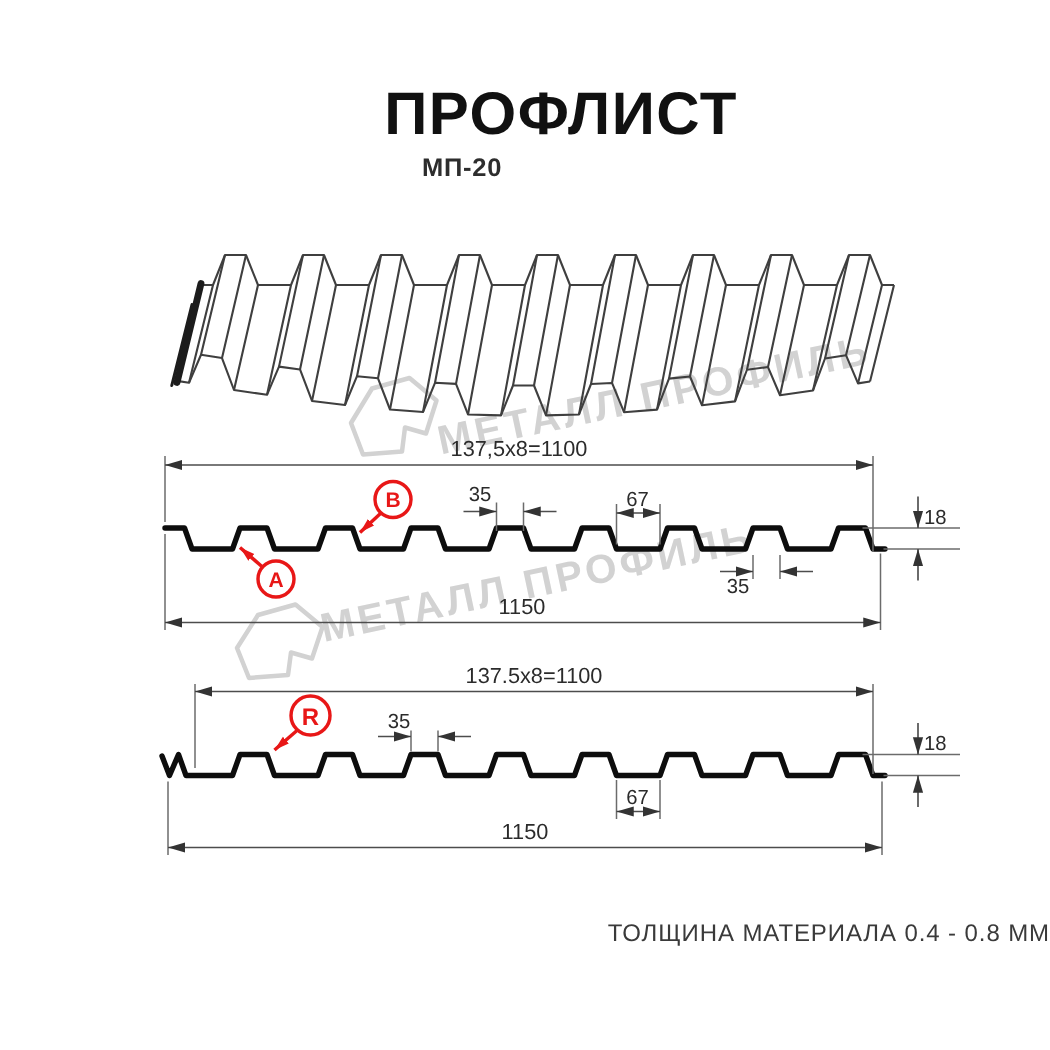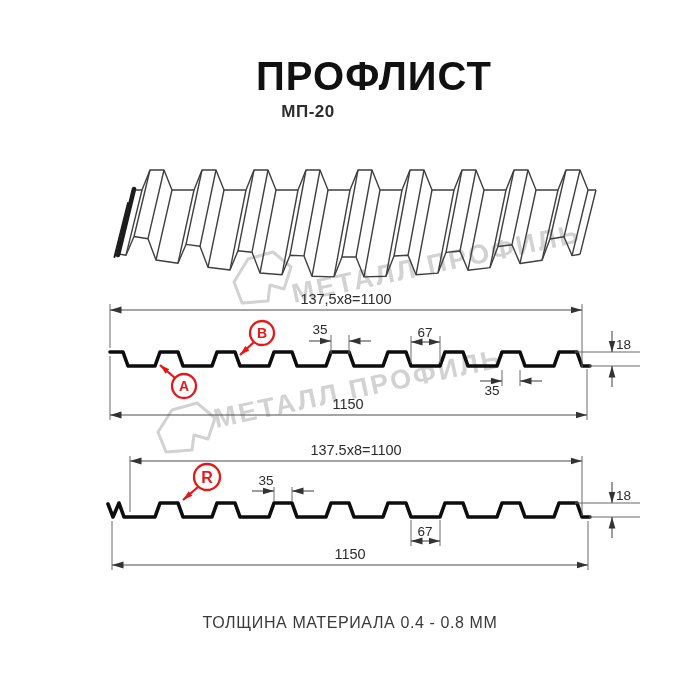--- a/index.html
+++ b/index.html
@@ -2,21 +2,21 @@
 <html><head>
 <meta charset="utf-8">
 <style>
   html,body{margin:0;padding:0;background:#fff;}
   body{width:700px;height:700px;position:relative;overflow:hidden;
        font-family:"Liberation Sans", sans-serif;}
   .title{position:absolute;top:54px;left:0;width:700px;text-align:center;
          font-size:40px;font-weight:bold;letter-spacing:1px;color:#111;padding-left:24px;}
   .subtitle{position:absolute;top:102px;left:0;width:576px;text-align:center;
             font-size:17px;font-weight:600;letter-spacing:.5px;color:#2d2d2d;margin-left:20px;}
-  .footer{position:absolute;top:614px;left:0;width:700px;text-align:center;
+  .footer{position:absolute;top:614px;left:0;width:700px;text-align:right;
           font-size:16px;letter-spacing:.6px;color:#3a3a3a;}
   svg{position:absolute;top:0;left:0;}
   .dimline{stroke:#4d4d4d;stroke-width:1.1;fill:none;}
   .extline{stroke:#6b6b6b;stroke-width:1;fill:none;}
   .refline{stroke:#6b6b6b;stroke-width:1;fill:none;}
   .profile{stroke:#0d0d0d;stroke-width:3.6;fill:none;stroke-linejoin:round;stroke-linecap:round;}
   .sheet{stroke:#3f3f3f;stroke-width:1.4;fill:none;stroke-linejoin:round;}
   .sheetedge{stroke:#1c1c1c;fill:none;stroke-linecap:round;}
   .dimtext{font-family:"Liberation Sans",sans-serif;font-size:13.5px;fill:#2b2b2b;}
   .bigdim{font-size:14.5px;}

